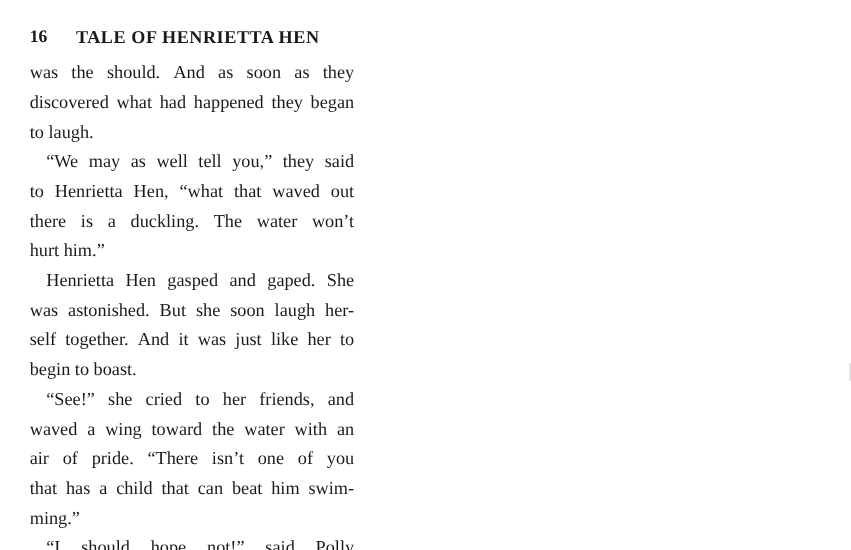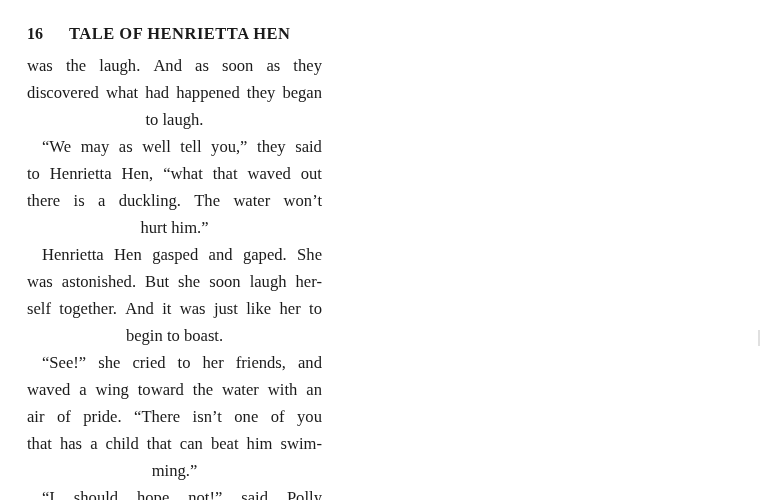--- a/index.html
+++ b/index.html
@@ -21,20 +21,21 @@
     position: relative;
     width: 774px;
     height: 500px;
     background: #ffffff;
   }
 
   .page {
     position: absolute;
     top: 0;
     height: 500px;
+    padding-left: 14px;
   }
   .page-left  { left: 0;   width: 387px; }
   .page-right { left: 387px; width: 387px; }
 
   
   .runhead {
     position: absolute;
     top: 22px;
     height: 24px;
     line-height: 24px;
@@ -83,21 +84,20 @@
   .col-left  { left: 27px;  width: 295px; }
 
   
   .ln {
     display: block;
     height: 27px;
     line-height: 27px;
     font-size: 16.6px;
     white-space: nowrap;
     overflow: visible;
-    text-align: center;
   }
   
   .ln.just {
     display: flex;
     justify-content: space-between;
     white-space: normal;
   }
   .ln.just > span { display: inline-block; }
   
   .ln.indent { padding-left: 15px; }
@@ -123,21 +123,21 @@
 
     <div class="runhead head-left">
       <span class="folio">16</span>
       <span class="title">TALE OF HENRIETTA HEN</span>
     </div>
 
     <div class="textblock col-left">
         <div class="ln just">
           <span>was</span>
           <span>the</span>
-          <span>laugh.</span>
+          <span>should.</span>
           <span>And</span>
           <span>as</span>
           <span>soon</span>
           <span>as</span>
           <span>they</span>
         </div>
         <div class="ln just">
           <span>discovered</span>
           <span>what</span>
           <span>had</span>

